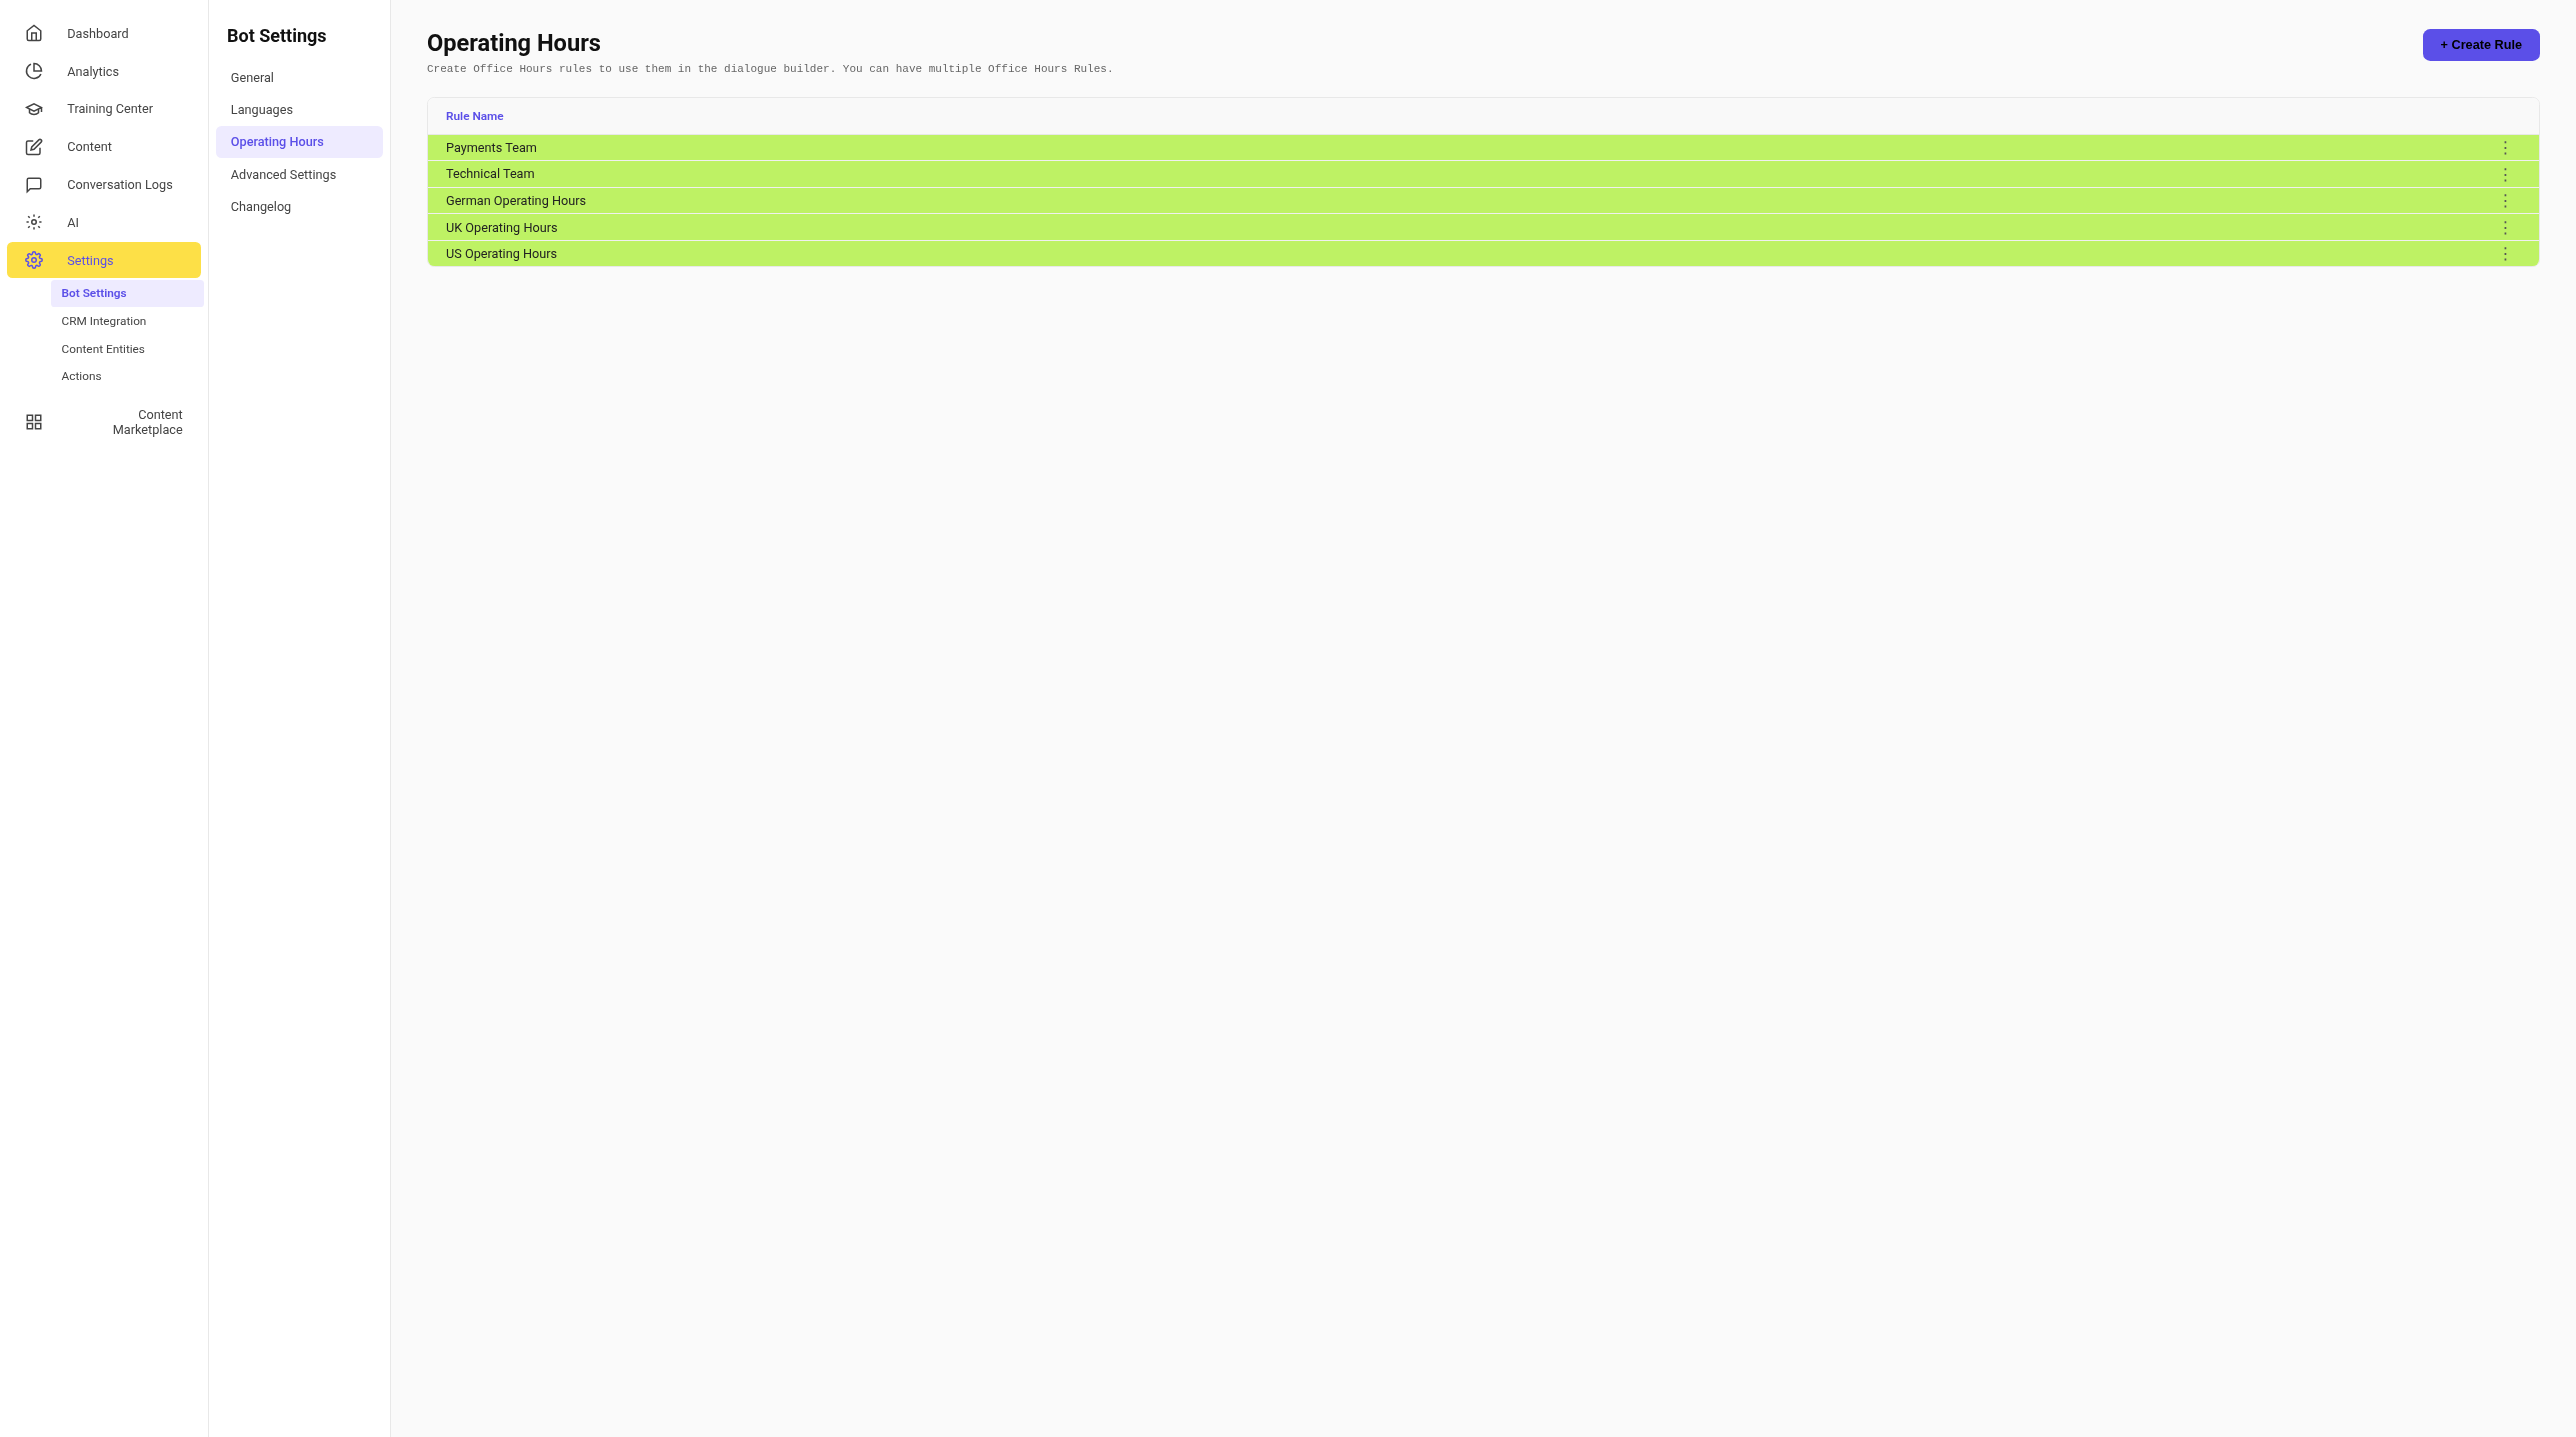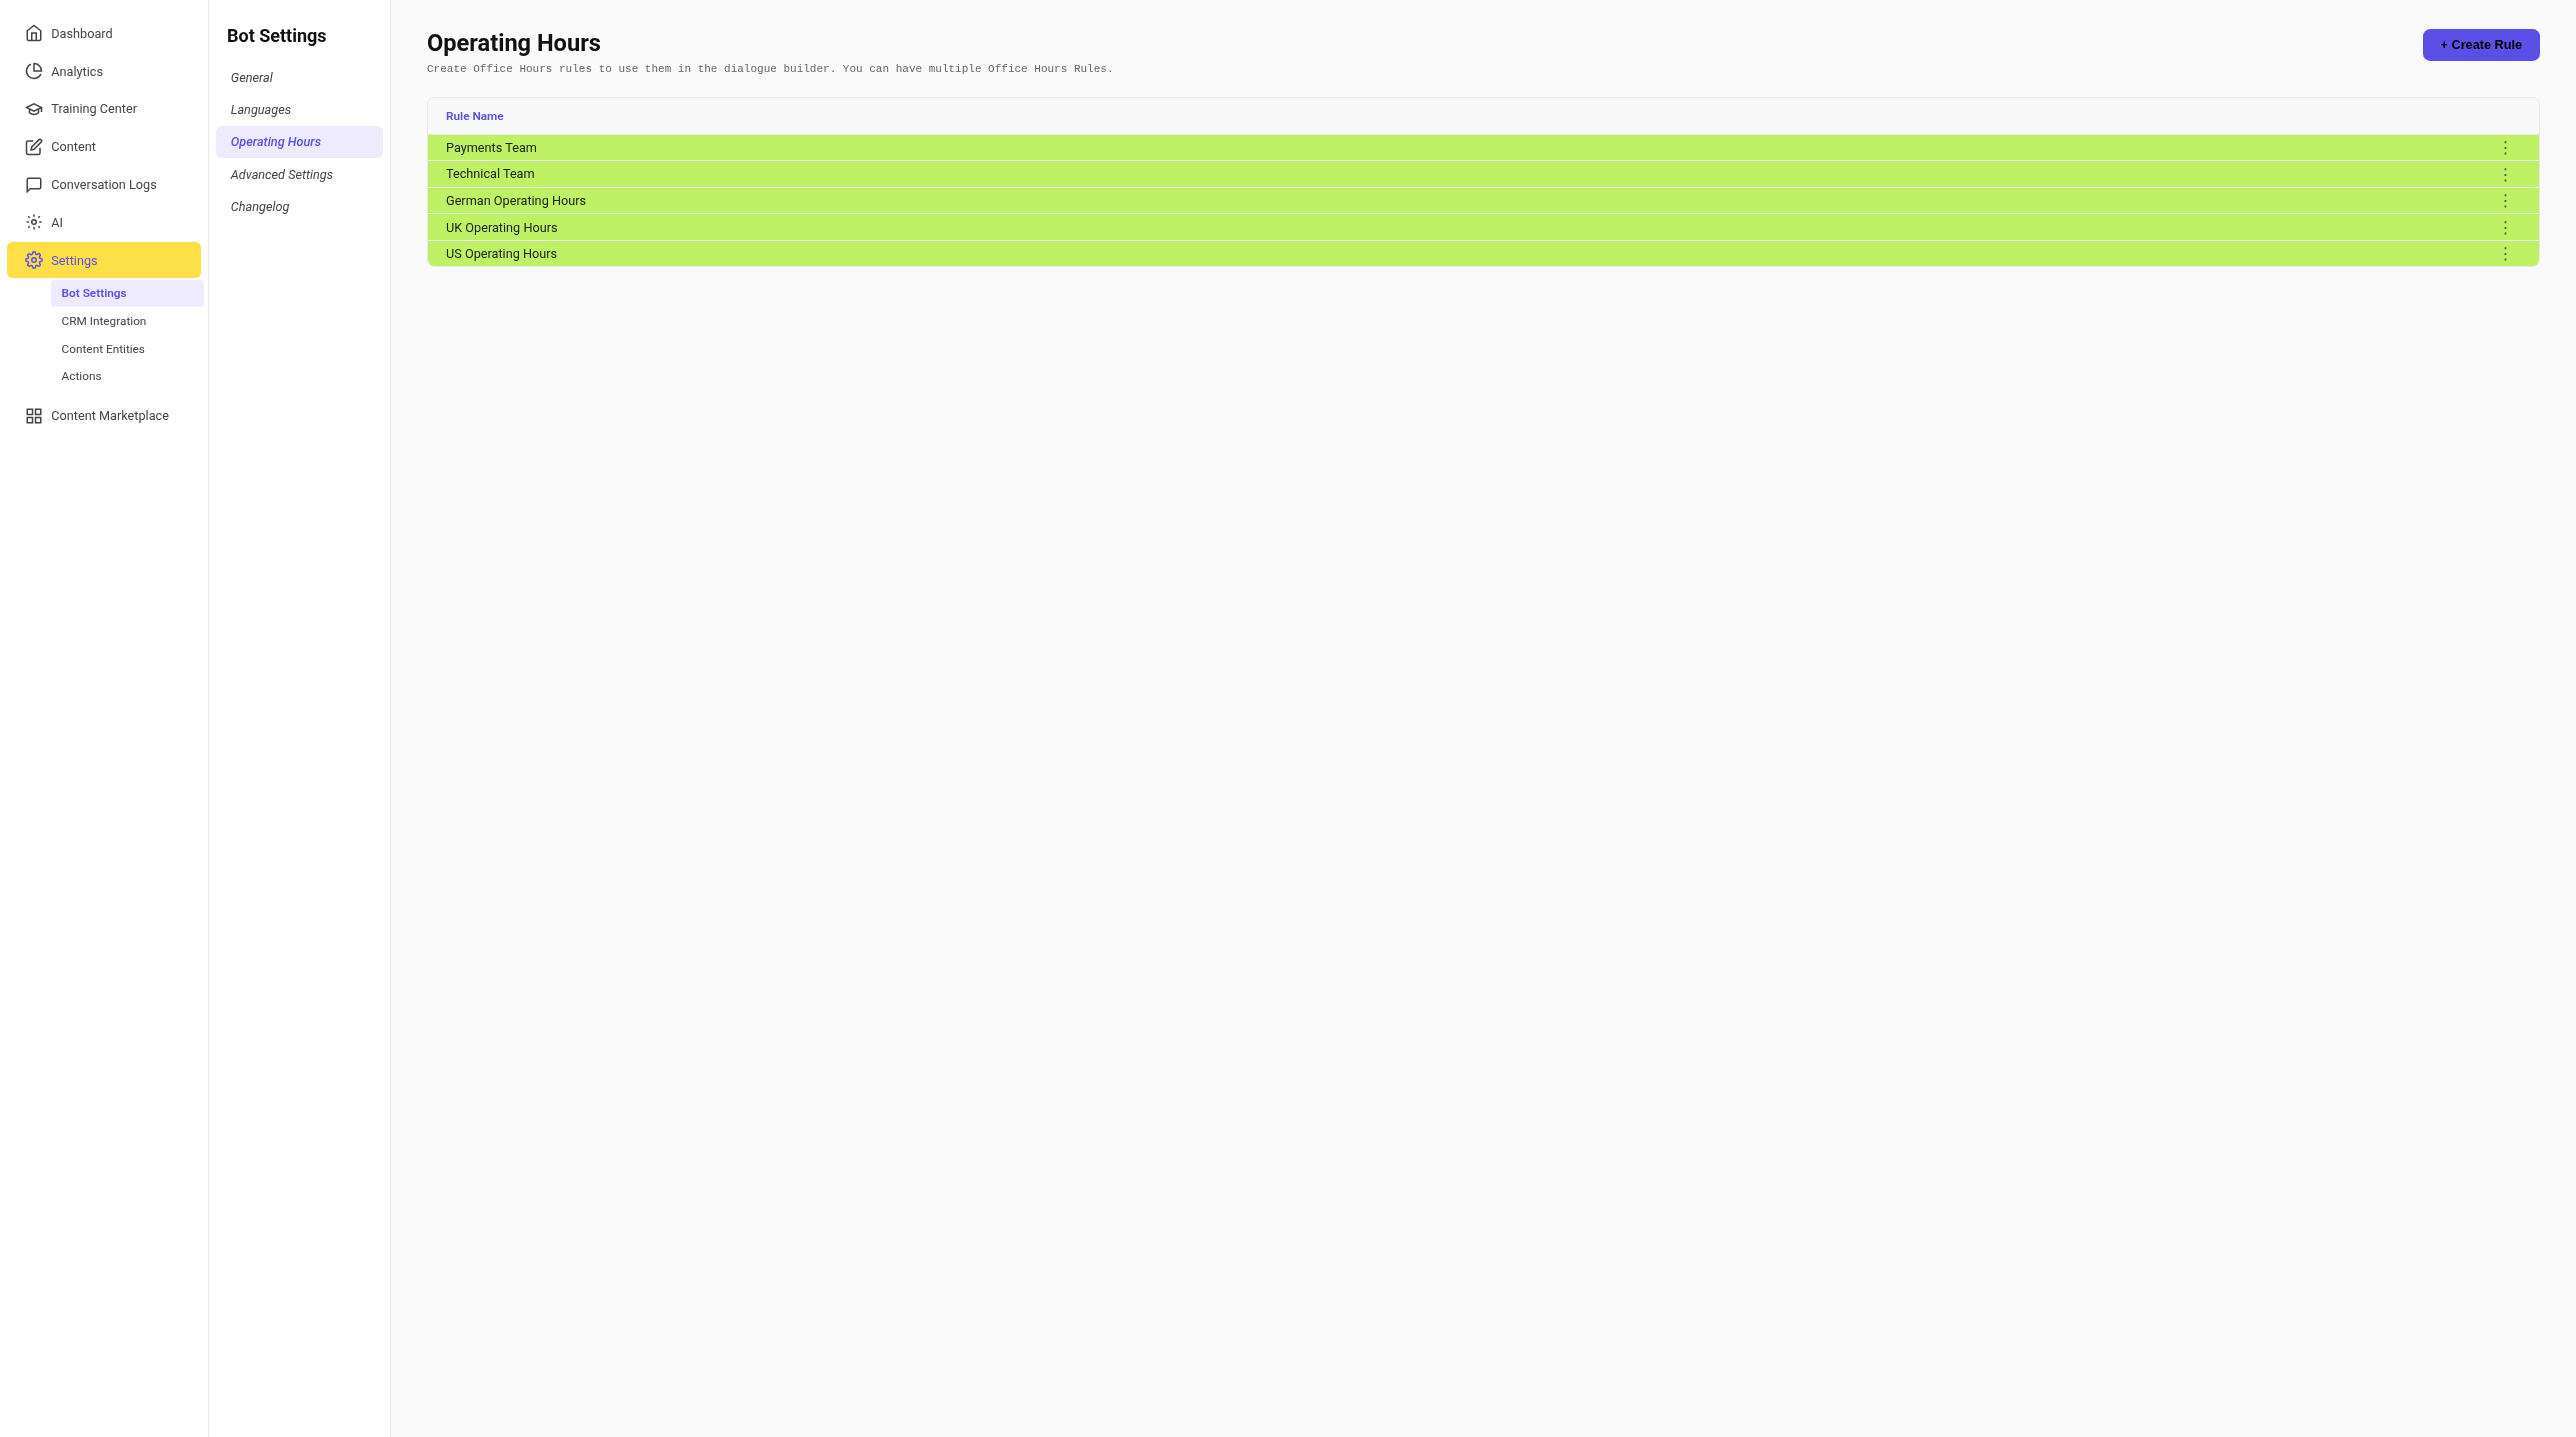--- a/index.html
+++ b/index.html
@@ -21,21 +21,21 @@
       border-right: 0.9px solid #e8e8e8;
       display: flex;
       flex-direction: column;
       padding: 14.5px 0;
       height: 100vh;
       overflow-y: auto;
     }
     .sidebar-item {
       display: flex;
       align-items: center;
-      gap: 8px;
+      gap: 24px;
       padding: 9px 18px;
       cursor: pointer;
       color: #444;
       font-size: 12.7px;
       border-radius: 5.5px;
       margin: 0.9px 7.3px;
       transition: background 0.15s;
     }
     .sidebar-item.active { color: #5b4fe8; background: #fde047; }
     .sidebar-item .icon {
@@ -77,21 +77,20 @@
       color: #111;
     }
     .mid-nav-item {
       display: block;
       padding: 8.2px 14.5px;
       cursor: pointer;
       color: #444;
       font-size: 12.7px;
       border-radius: 5.5px;
       margin: 0.9px 7.3px;
-      font-style: italic;
     }
     .mid-nav-item.active {
       color: #5b4fe8;
       background: #eeebff;
       font-weight: 500;
     }
 
     
     .main {
       flex: 1;

